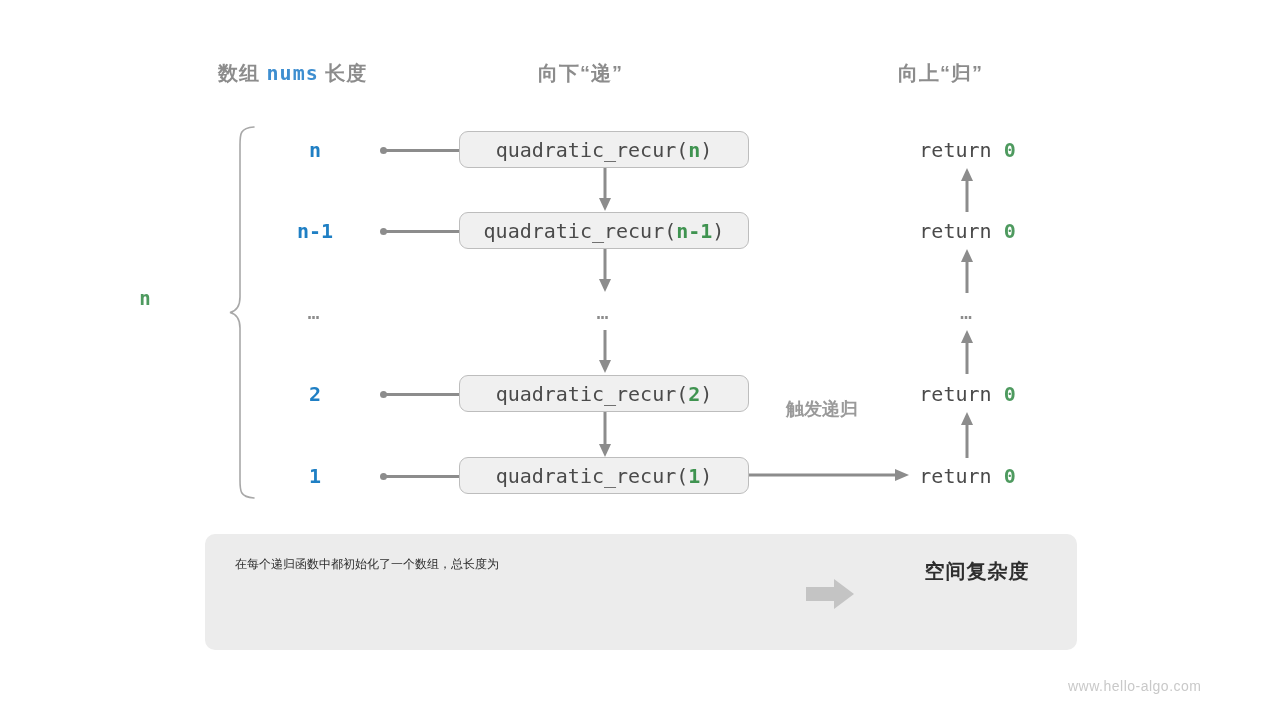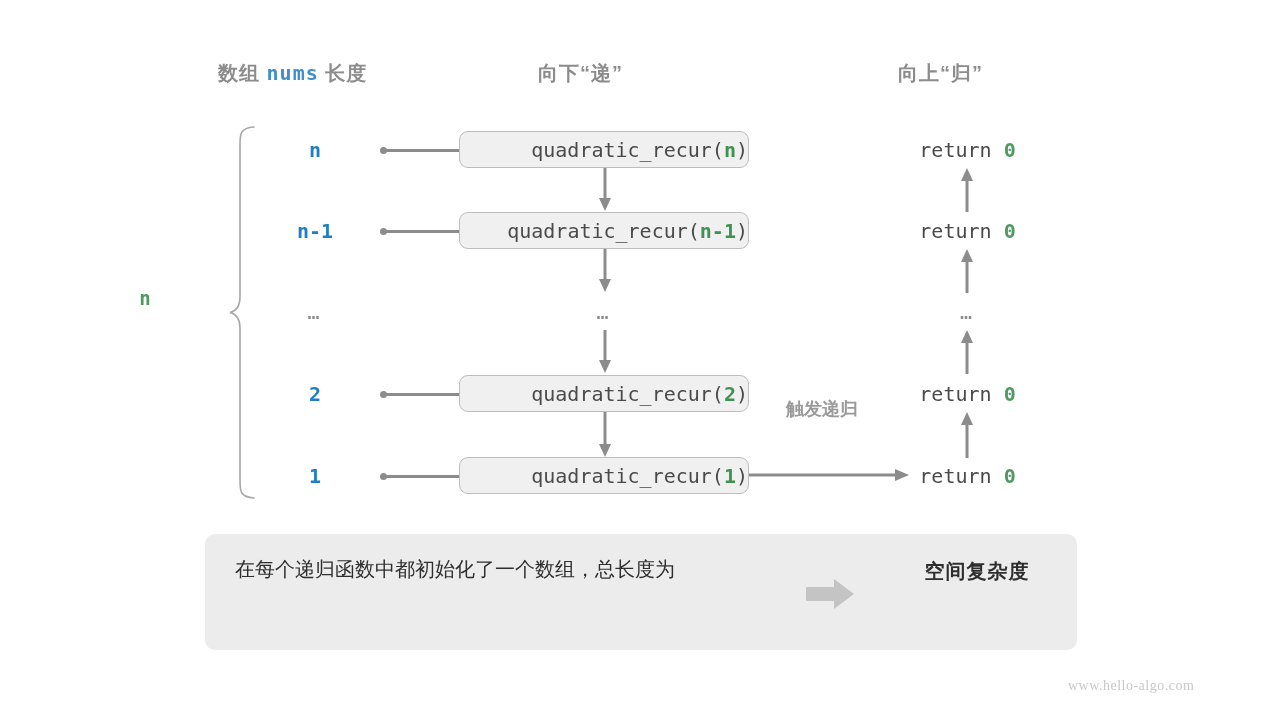--- a/index.html
+++ b/index.html
@@ -69,21 +69,21 @@
   
   .callbox {
     background: #f0f0f0;
     border: 1.5px solid #bdbdbd;
     border-radius: 9px;
     font-family: "DejaVu Sans Mono", "Liberation Mono", monospace;
     font-size: 20px;
     color: #4a4a4a;
     display: flex;
     align-items: center;
-    justify-content: flex-end;
+    justify-content: center;
     box-sizing: border-box;
     white-space: nowrap;
   }
   .callbox .arg { color: #3f9350; font-weight: bold; }
 
   
   .ret {
     font-family: "DejaVu Sans Mono", "Liberation Mono", monospace;
     font-size: 20px;
     color: #4a4a4a;
@@ -109,21 +109,21 @@
     background: #8c8c8c;
   }
 
   
   .summary {
     background: #ececec;
     border-radius: 10px;
     box-sizing: border-box;
   }
   .sum-line1 {
-    font-size: 20px;
+    font-size: 12px;
     color: #2e2e2e;
     white-space: nowrap;
   }
   .sum-line2 {
     font-family: "DejaVu Sans Mono", "Liberation Mono", monospace;
     font-size: 22px;
     font-weight: bold;
     color: #8c8c8c;
     white-space: nowrap;
     letter-spacing: 1px;
@@ -144,21 +144,21 @@
     text-align: center;
     white-space: nowrap;
   }
   .sum-right-value .mono {
     font-family: "DejaVu Sans Mono", "Liberation Mono", monospace;
   }
   sup { font-size: 0.68em; vertical-align: super; }
 
   
   .watermark {
-    font-family: Liberation Serif, serif;
+    font-family: Liberation Sans, sans-serif;
     font-size: 14px;
     color: #c9c9c9;
     white-space: nowrap;
     letter-spacing: 0.5px;
   }
 </style>
 </head>
 <body>
 
 <div id="stage">

